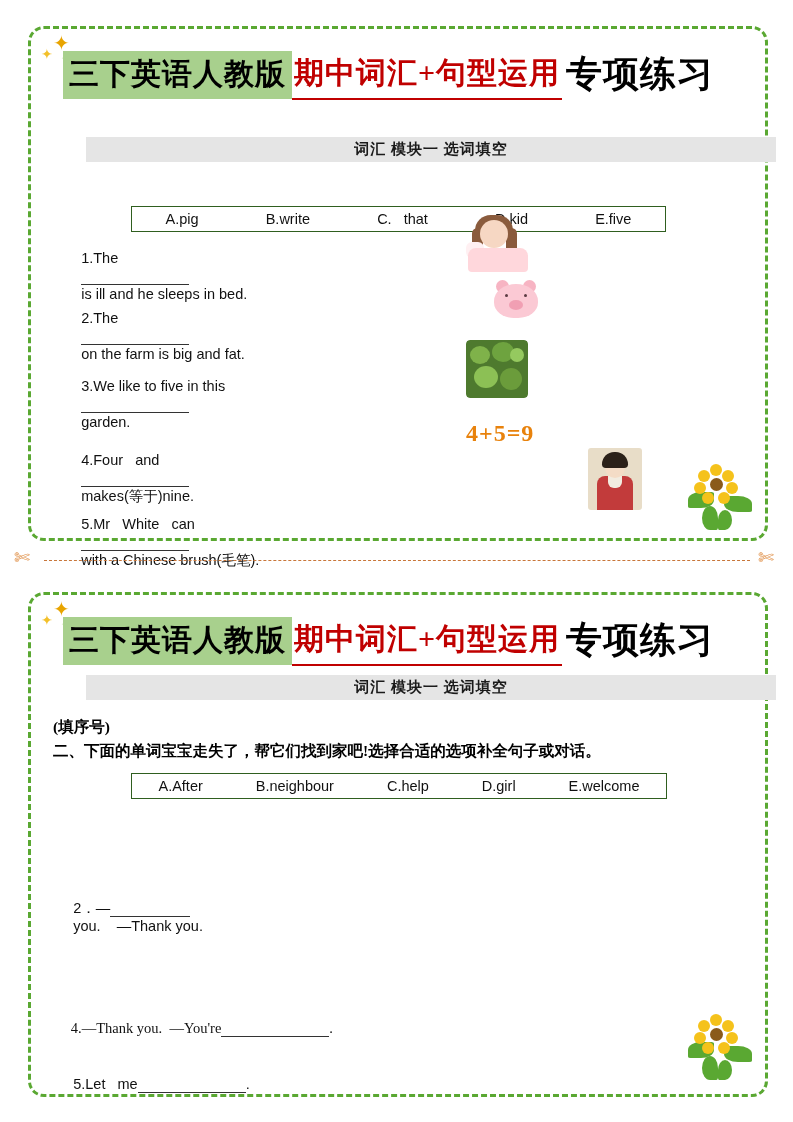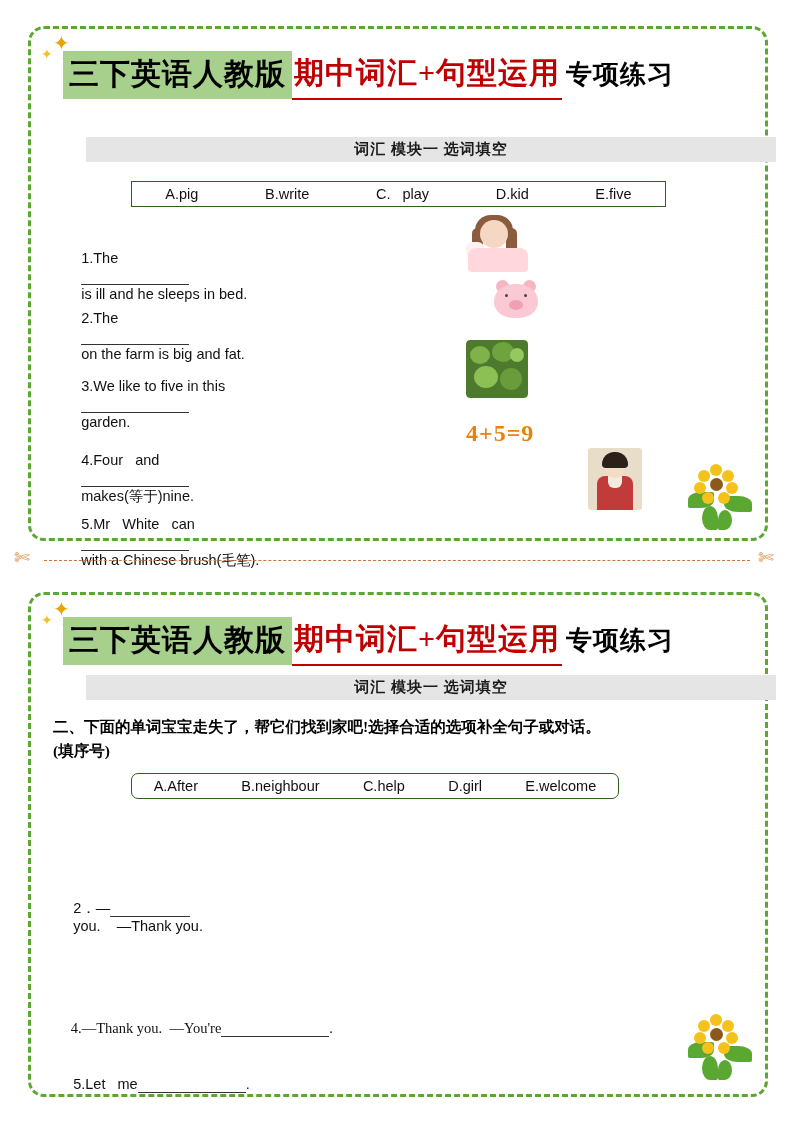--- a/index.html
+++ b/index.html
@@ -78,21 +78,21 @@
     font-weight: bold;
     font-size: 30px;
     padding: 3px 2px 4px 2px;
     border-bottom: 2px solid #c00000;
     letter-spacing: 1px;
   }
   .t-black {
     color: #000;
     font-family: "Liberation Serif", serif;
     font-weight: bold;
-    font-size: 26px;
+    font-size: 36px;
     padding: 3px 2px 4px 4px;
     letter-spacing: 1px;
   }
 
   
   .banner {
     position: absolute;
     background: #e5e5e5;
     text-align: center;
     font-family: "Liberation Serif", serif;
@@ -295,24 +295,24 @@
 
     <div class="title-row">
       <span class="t-green">三下英语人教版</span>
       <span class="t-red">期中词汇+句型运用</span>
       <span class="t-black">专项练习</span>
     </div>
 
     <div class="banner" style="left:55px; top:108px; width:690px;">词汇 模块一 选词填空</div>
 
 
-    <div class="options" style="left:100px; top:152px; width:535px; ">
+    <div class="options" style="left:100px; top:152px; width:535px; margin-top:25px;">
       <span>A.pig</span>
       <span>B.write</span>
-      <span>C.   play</span>
+      <span>C.   that</span>
       <span>D.kid</span>
       <span>E.five</span>
     </div>
 
     <div class="q" style="left:26px; top:202px;">
       <span>1.</span><span>The</span>
       <span class="blank b-long"></span>
       <span>is ill and he sleeps in bed.</span>
     </div>
 
@@ -406,25 +406,25 @@
 
     <div class="title-row">
       <span class="t-green">三下英语人教版</span>
       <span class="t-red">期中词汇+句型运用</span>
       <span class="t-black">专项练习</span>
     </div>
 
     <div class="banner" style="left:55px; top:80px; width:690px;">词汇 模块一 选词填空</div>
 
     <div class="instruction-2" style="left:22px; top:120px; width:700px;">
+      <div>(填序号)</div>
       <div>二、下面的单词宝宝走失了，帮它们找到家吧!选择合适的选项补全句子或对话。</div>
-      <div>(填序号)</div>
-    </div>
-
-    <div class="options" style="left:100px; top:178px; width:488px;border-radius:7px;">
+    </div>
+
+    <div class="options" style="left:100px; top:178px; width:536px;">
       <span>A.After</span>
       <span>B.neighbour</span>
       <span>C.help</span>
       <span>D.girl</span>
       <span>E.welcome</span>
     </div>
 
 
     <div class="q" style="left:18px; top:286px;">
       <span>2．</span><span>—</span><span class="blank b-short"></span>

